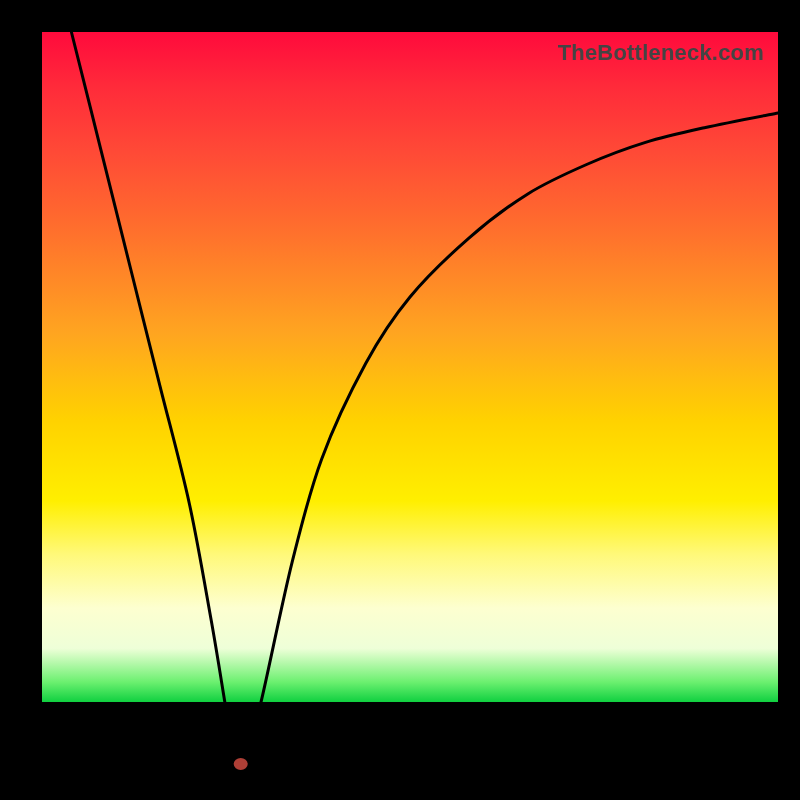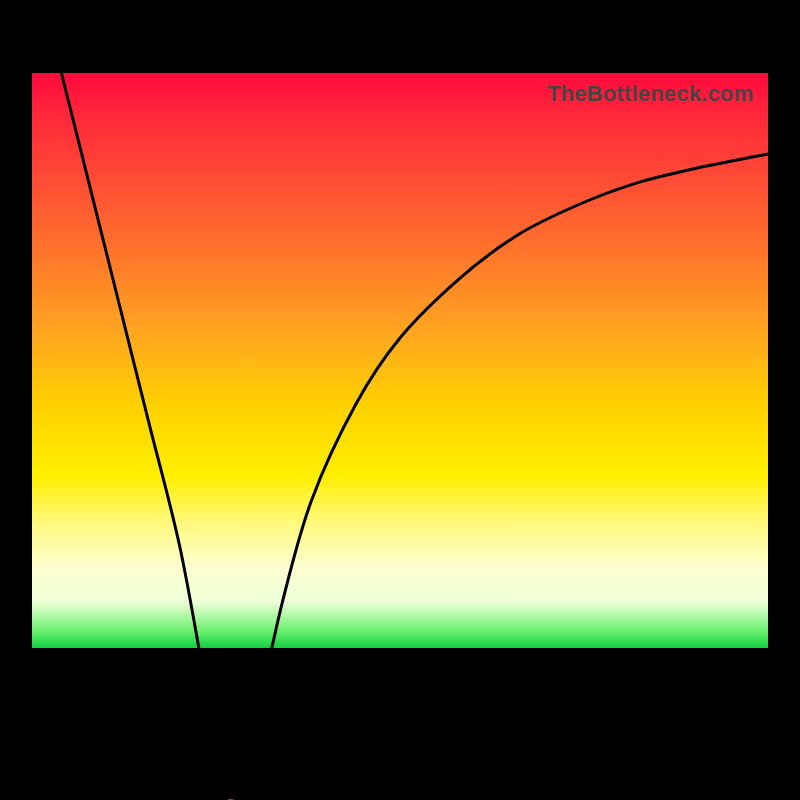--- a/index.html
+++ b/index.html
@@ -5,39 +5,38 @@
   * { margin: 0; padding: 0; box-sizing: border-box; }
   html, body { width: 800px; height: 800px; overflow: hidden; background: #000; }
   .frame {
     position: relative;
     width: 800px;
     height: 800px;
     background: #000;
   }
   .plot-area {
     position: absolute;
-    left: 32px;
+    left: 42px;
     top: 32px;
     width: 736px;
-    height: 575px;
+    height: 670px;
     background: linear-gradient(to bottom,
       #ff0a3c 0%,
       #ff2a3a 8%,
       #ff4a36 18%,
       #ff6a2e 28%,
       #ffa520 45%,
       #ffd200 58%,
       #ffef00 70%,
       #fff97a 78%,
       #fdffd0 86%,
       #eeffd8 92%,
       #6cf070 97%,
       #10d040 100%
     );
-    margin-top: 41px;
   }
   .watermark {
     position: absolute;
     top: 8px;
     right: 14px;
     font-family: Arial, Helvetica, sans-serif;
     font-size: 22px;
     font-weight: 600;
     color: #444;
     letter-spacing: 0.2px;

